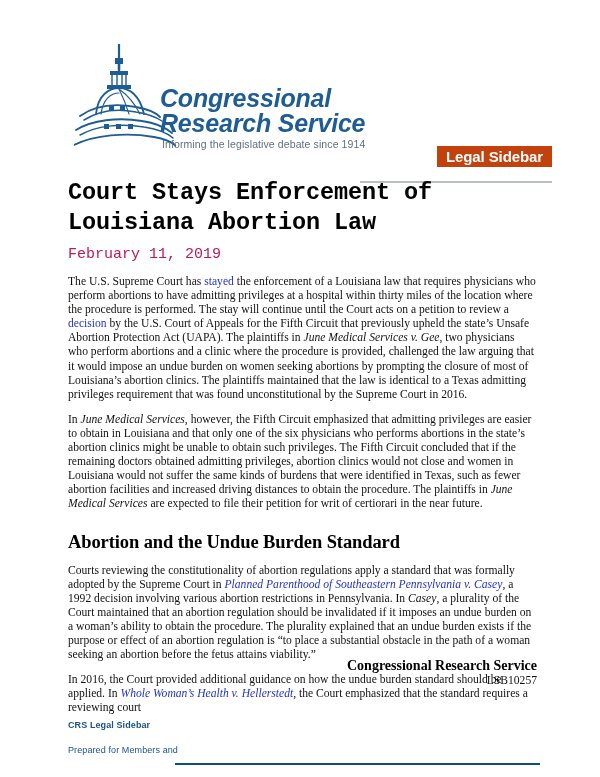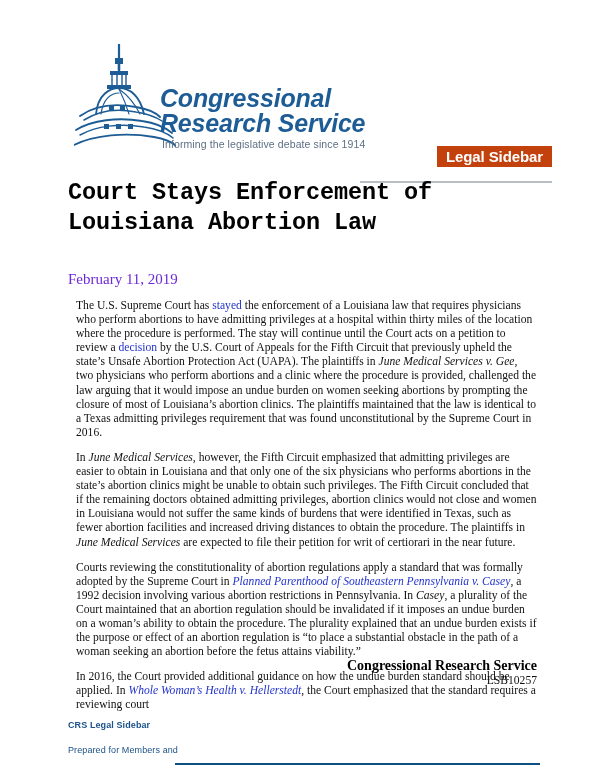--- a/index.html
+++ b/index.html
@@ -104,33 +104,33 @@
     font-family: Liberation Mono, monospace;
     font-weight: bold;
     font-size: 23.5px;
     line-height: 30px;
     margin: 0 0 0 0;
     letter-spacing: -0.1px;
     color: #000000;
   }
 
   .doc-date {
-    font-family: Liberation Serif, serif;
+    font-family: Liberation Mono, monospace;
     font-size: 15px;
     line-height: 18px;
-    margin-top: 32px;
-    color: #6d28d9;
+    margin-top: 8px;
+    color: #be185d;
   }
 
   p.body-para {
     font-family: "Liberation Serif", serif;
     font-size: 11.6px;
     line-height: 14.1px;
     text-align: left;
-    margin: 11px 0 0 8px;
+    margin: 11px 0 0 0;
     color: #111111;
   }
 
   h2.section-head {
     font-family: "Liberation Serif", serif;
     font-weight: bold;
     font-size: 18.5px;
     line-height: 22px;
     margin: 19px 0 8px 0;
     letter-spacing: -0.1px;
@@ -278,20 +278,21 @@
   <div class="content">
 
     <h1 class="doc-title">Court Stays Enforcement of Louisiana Abortion Law</h1>
 
     <div class="doc-date">February 11, 2019</div>
 
     <p class="body-para"><span>The U.S. Supreme Court has </span><a class="doclink" href="#">stayed</a><span> the enforcement of a Louisiana law that requires physicians who perform abortions to have admitting privileges at a hospital within thirty miles of the location where the procedure is performed.  The stay will continue until the Court acts on a petition to review a </span><a class="doclink" href="#">decision</a><span> by the U.S. Court of Appeals for the Fifth Circuit that previously upheld the state’s Unsafe Abortion Protection Act (UAPA).  The plaintiffs in </span><span class="ital">June Medical Services v. Gee</span><span>, two physicians who perform abortions and a clinic where the procedure is provided, challenged the law arguing that it would impose an undue burden on women seeking abortions by prompting the closure of most of Louisiana’s abortion clinics.  The plaintiffs maintained that the law is identical to a Texas admitting privileges requirement that was found unconstitutional by the Supreme Court in 2016.</span></p>
 
     <p class="body-para"><span>In </span><span class="ital">June Medical Services</span><span>, however, the Fifth Circuit emphasized that admitting privileges are easier to obtain in Louisiana and that only one of the six physicians who performs abortions in the state’s abortion clinics might be unable to obtain such privileges.  The Fifth Circuit concluded that if the remaining doctors obtained admitting privileges, abortion clinics would not close and women in Louisiana would not suffer the same kinds of burdens that were identified in Texas, such as fewer abortion facilities and increased driving distances to obtain the procedure.  The plaintiffs in </span><span class="ital">June Medical Services</span><span> are expected to file their petition for writ of certiorari in the near future.</span></p>
 
+    <h2 class="section-head">Abortion and the Undue Burden Standard</h2>
 
     <p class="body-para"><span>Courts reviewing the constitutionality of abortion regulations apply a standard that was formally adopted by the Supreme Court in </span><a class="doclink ital" href="#">Planned Parenthood of Southeastern Pennsylvania v. Casey</a><span>, a 1992 decision involving various abortion restrictions in Pennsylvania.  In </span><span class="ital">Casey</span><span>, a plurality of the Court maintained that an abortion regulation should be invalidated if it imposes an undue burden on a woman’s ability to obtain the procedure.  The plurality explained that an undue burden exists if the purpose or effect of an abortion regulation is “to place a substantial obstacle in the path of a woman seeking an abortion before the fetus attains viability.”</span></p>
 
     <p class="body-para"><span>In 2016, the Court provided additional guidance on how the undue burden standard should be applied.  In </span><a class="doclink ital" href="#">Whole Woman’s Health v. Hellerstedt</a><span>, the Court emphasized that the standard requires a reviewing court</span></p>
 
   </div>
 
   <div class="footer-right">
     <div class="footer-org">Congressional Research Service</div>
     <div class="footer-id">LSB10257</div>

